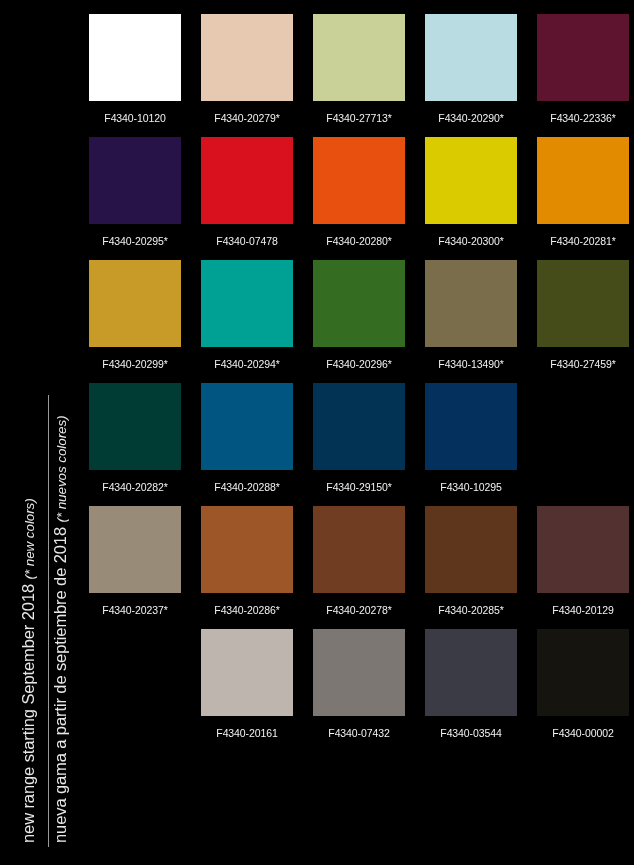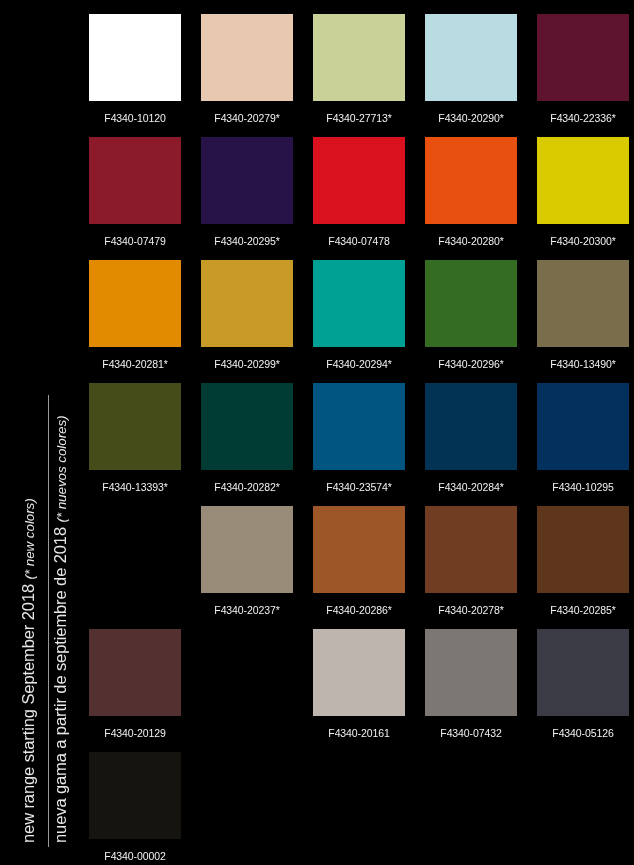--- a/index.html
+++ b/index.html
@@ -124,24 +124,20 @@
       </div>
       <div class="cell">
         <span class="chip" style="background: rgb(185, 219, 226);"></span>
         <span class="chip-label">F4340-20290*</span>
       </div>
       <div class="cell">
         <span class="chip" style="background: rgb(94, 20, 47);"></span>
         <span class="chip-label">F4340-22336*</span>
       </div>
       <div class="cell">
-        <span class="chip" style="background: rgb(139, 26, 43);"></span>
-        <span class="chip-label">F4340-07479</span>
-      </div>
-      <div class="cell">
         <span class="chip" style="background: rgb(39, 19, 71);"></span>
         <span class="chip-label">F4340-20295*</span>
       </div>
       <div class="cell">
         <span class="chip" style="background: rgb(217, 16, 29);"></span>
         <span class="chip-label">F4340-07478</span>
       </div>
       <div class="cell">
         <span class="chip" style="background: rgb(232, 80, 15);"></span>
         <span class="chip-label">F4340-20280*</span>
@@ -165,33 +161,33 @@
       <div class="cell">
         <span class="chip" style="background: rgb(52, 108, 34);"></span>
         <span class="chip-label">F4340-20296*</span>
       </div>
       <div class="cell">
         <span class="chip" style="background: rgb(122, 109, 75);"></span>
         <span class="chip-label">F4340-13490*</span>
       </div>
       <div class="cell">
         <span class="chip" style="background: rgb(69, 76, 26);"></span>
-        <span class="chip-label">F4340-13393*</span>
+        <span class="chip-label">F4340-27459*</span>
       </div>
       <div class="cell">
         <span class="chip" style="background: rgb(0, 60, 51);"></span>
         <span class="chip-label">F4340-20282*</span>
       </div>
       <div class="cell">
         <span class="chip" style="background: rgb(0, 86, 128);"></span>
-        <span class="chip-label">F4340-23574*</span>
+        <span class="chip-label">F4340-20288*</span>
       </div>
       <div class="cell">
         <span class="chip" style="background: rgb(2, 51, 84);"></span>
-        <span class="chip-label">F4340-20284*</span>
+        <span class="chip-label">F4340-29150*</span>
       </div>
       <div class="cell">
         <span class="chip" style="background: rgb(4, 48, 94);"></span>
         <span class="chip-label">F4340-10295</span>
       </div>
       <div class="cell">
         <span class="chip empty" style="background: rgb(0, 0, 0);"></span>
         <span class="chip-label empty"></span>
       </div>
       <div class="cell">
@@ -221,21 +217,21 @@
       <div class="cell">
         <span class="chip" style="background: rgb(189, 181, 174);"></span>
         <span class="chip-label">F4340-20161</span>
       </div>
       <div class="cell">
         <span class="chip" style="background: rgb(124, 119, 114);"></span>
         <span class="chip-label">F4340-07432</span>
       </div>
       <div class="cell">
         <span class="chip" style="background: rgb(59, 59, 70);"></span>
-        <span class="chip-label">F4340-05126</span>
+        <span class="chip-label">F4340-03544</span>
       </div>
       <div class="cell">
         <span class="chip" style="background: rgb(21, 20, 15);"></span>
         <span class="chip-label">F4340-00002</span>
       </div>
     </div>
 
 </div>
 
 </body></html>

